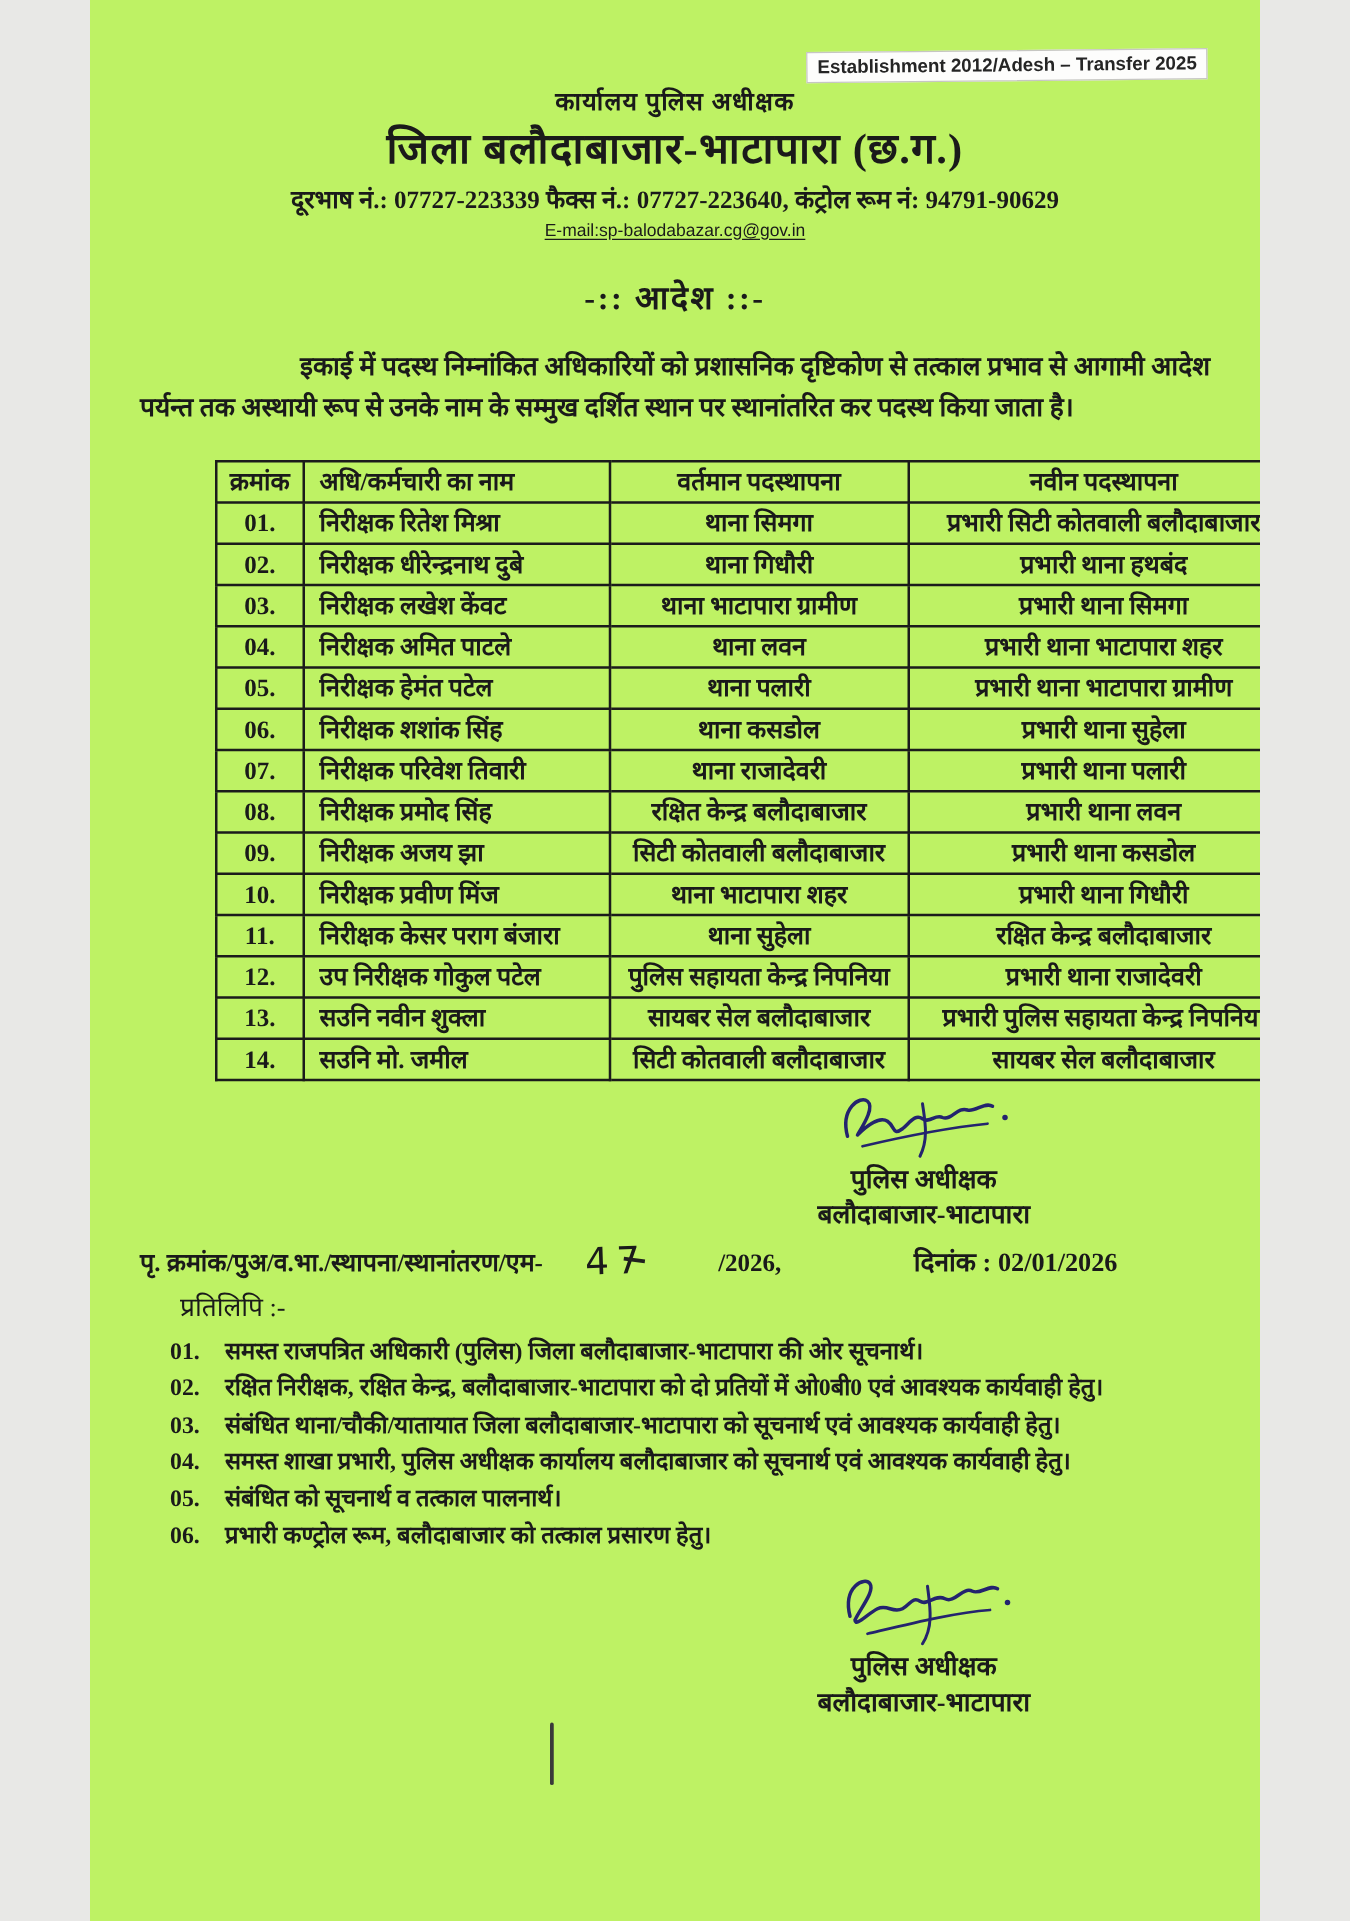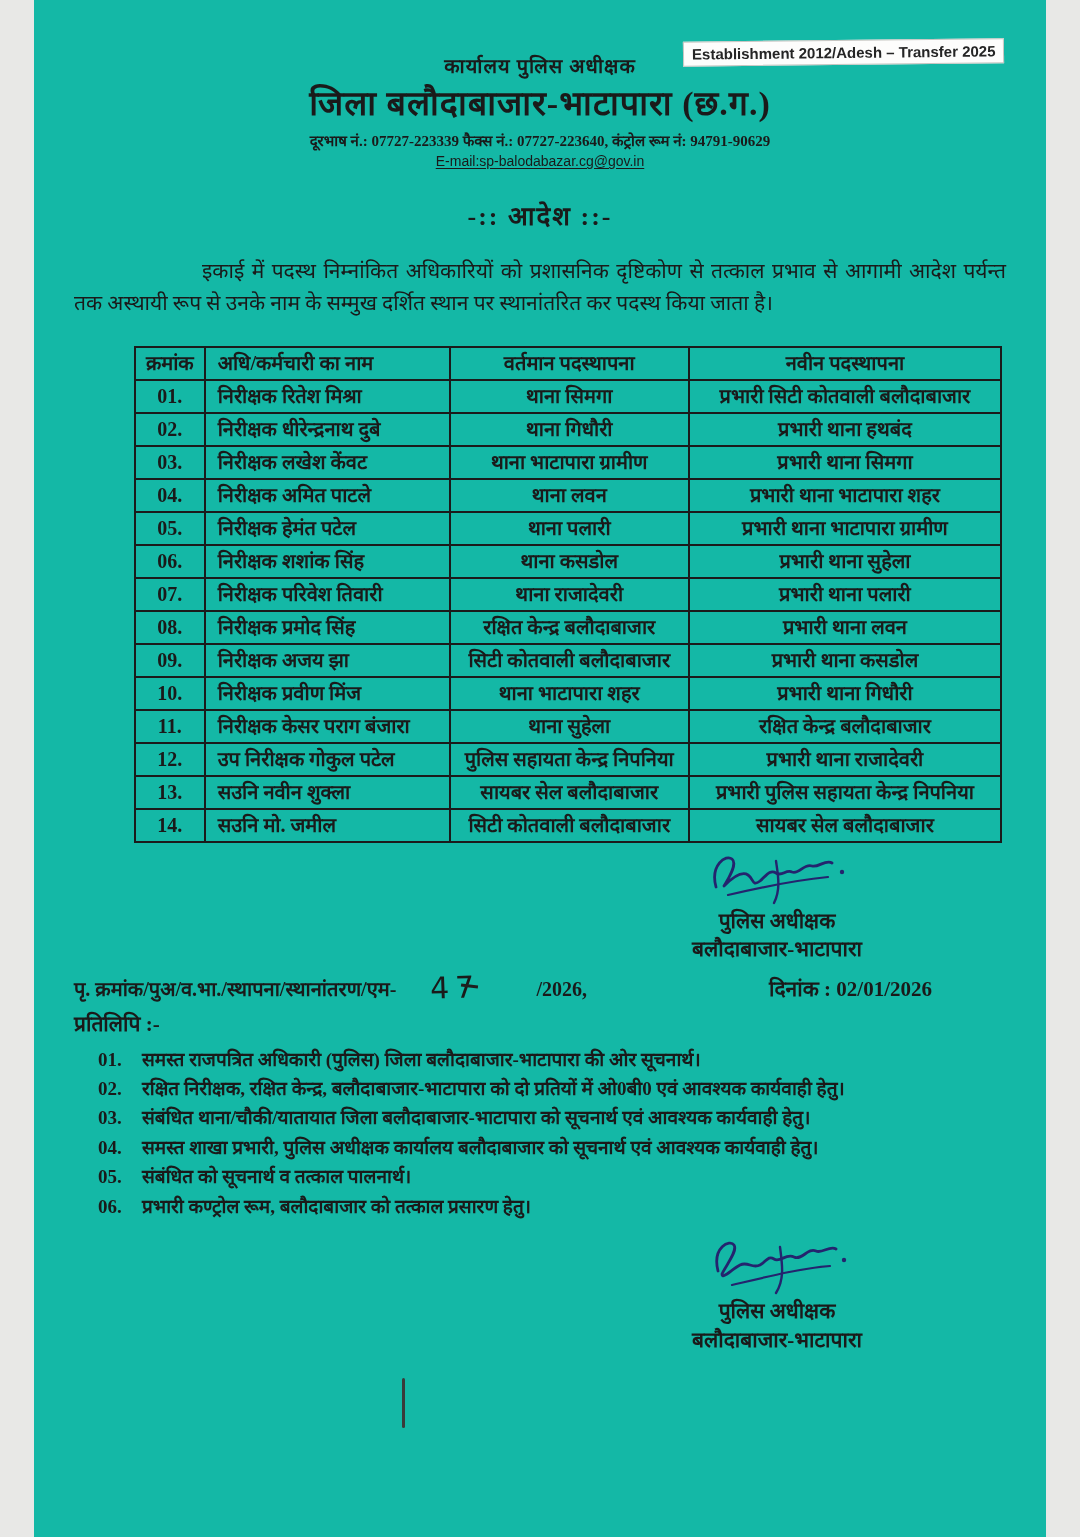--- a/index.html
+++ b/index.html
@@ -1,47 +1,47 @@
 <!DOCTYPE html>
 <html lang="hi"><head>
 <meta charset="utf-8">
 <style>
   html,body{margin:0;padding:0;background:#e8e8e6;}
   .page{
     position:relative;
-    width:1012px;height:1537px;
+    width:936px;height:1537px;
     margin:0 auto;
-    background:#14b8a6;
+    background:#bef264;
     color:#1a1a1a;
     font-family:"Liberation Serif", serif;
     box-sizing:border-box;
-    padding:20px 40px;
+    padding:36px 40px;
     overflow:hidden;
   }
   
   .stamp{
     position:absolute;top:40px;right:42px;
     font-family:"Liberation Sans", sans-serif;
     font-size:15px;font-weight:700;color:#252525;
     border:1px solid #c6c6c2;
     padding:3px 8px;
     transform:rotate(-0.6deg);
     background:#fdfdfc;
   }
   
   .letterhead{text-align:center;margin-top:34px;line-height:1.25;}
   .office-name{font-size:20px;font-weight:700;letter-spacing:1px;}
   .district-line{font-size:34px;font-weight:700;margin-top:4px;letter-spacing:1px;}
-  .contact-line{font-size:15px;font-weight:700;margin-top:6px;}
+  .contact-line{font-size:20px;font-weight:700;margin-top:6px;}
   .email-line{font-family:"Liberation Sans", sans-serif;font-size:14px;margin-top:3px;text-decoration:underline;text-underline-offset:2px;}
   .order-heading{text-align:center;font-size:26px;font-weight:700;margin-top:26px;letter-spacing:2px;}
   
   .intro{
     margin:22px 0 0 0;
-    font-size:21px;font-weight:400;
+    font-size:21px;font-weight:700;
     line-height:1.55;
     text-align:justify;
     text-indent:128px;
   }
   
   table.transfer{
     border-collapse:collapse;
     margin:26px 0 0 60px;
     width:868px;
     table-layout:fixed;
@@ -85,21 +85,21 @@
     transform:rotate(-2deg) translateY(2px);
   }
   .hw-number::after{
     content:"";position:absolute;right:2px;top:15px;
     width:17px;height:2.5px;background:#1f1f1f;
     transform:rotate(9deg);
   }
   .ref-suffix{white-space:nowrap;}
   .ref-date{margin-left:auto;margin-right:74px;font-size:21px;font-weight:700;}
   
-  .copy-heading{font-size:21px;font-weight:700;margin-top:6px;}
+  .copy-heading{font-size:21px;font-weight:400;margin-top:6px;margin-left:32px;}
   .copy-list{margin:8px 0 0 24px;}
   .copy-item{display:flex;font-size:19px;font-weight:600;line-height:1.55;}
   .copy-no{width:44px;flex:0 0 auto;font-weight:700;}
   .copy-text{flex:1;}
   
   .artifact{position:absolute;left:368px;top:1378px;width:3px;height:50px;background:#3a3a3a;border-radius:2px;}
   .sig-ink{stroke:#24246e;fill:none;stroke-linecap:round;stroke-linejoin:round;}
 </style>
 </head>
 <body>

